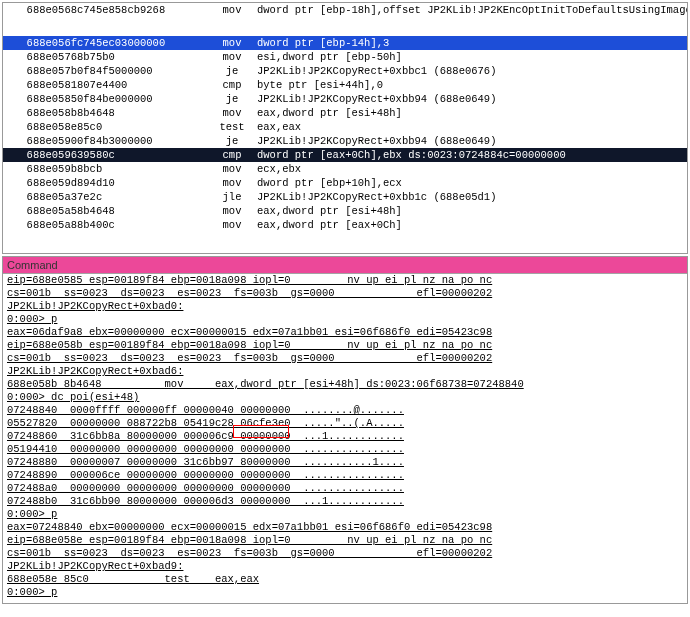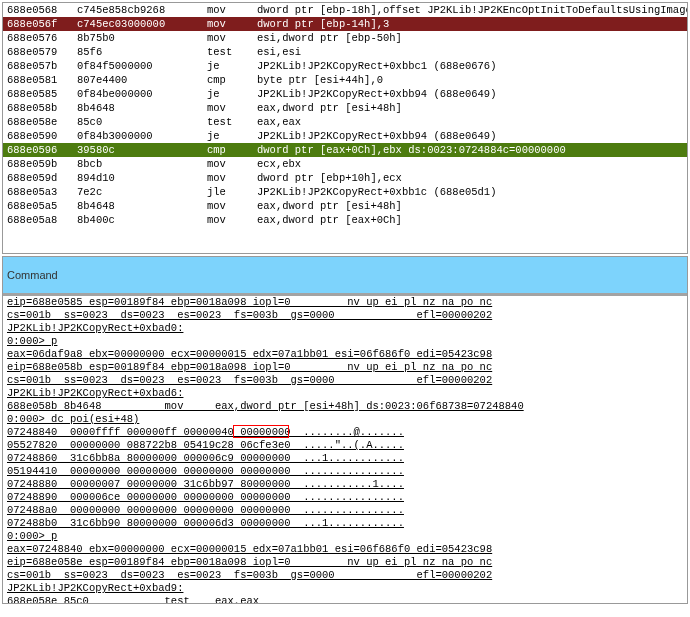--- a/index.html
+++ b/index.html
@@ -24,52 +24,51 @@
     }
     .command-pane {
       height: 348px;
       margin: 2px;
       overflow-y: auto;
       position: relative;
     }
     .pane-title {
       font-family: Arial, sans-serif;
       font-size: 11px;
-      background: #7dd3fc;
-      border-bottom: 3px solid #a3a3a3;
-      padding: 12px 4px;
+      background: #ec4899;
+      border-bottom: 1px solid #a3a3a3;
+      padding: 2px 4px;
       color: #333;
     }
     .row {
       white-space: pre;
       line-height: 14px;
       height: 14px;
       padding: 0 4px;
     }
-    .row-red { background: #7f1d1d; color: #fff; }
-    .row-blue { background: #4d7c0f; color: #fff; }
+    .row-red { background: #1d4ed8; color: #fff; margin-top: 19px; }
+    .row-blue { background: #0f172a; color: #fff; }
     .cmd-line { white-space: pre; line-height: 13px; padding: 0 4px; text-decoration: underline; }
     .red-box {
       position: absolute;
       border: 1px solid #ff0000;
       pointer-events: none;
     }
-    .addr { display:inline-block; width:70px; }
+    .addr { display:inline-block; width:70px;text-align:right; }
     .bytes { display:inline-block; width:130px; }
-    .mnem { display:inline-block; width:50px; }
+    .mnem { display:inline-block; width:50px;text-align:center; }
   </style>
 </head>
 <body>
 
 <div class="pane disasm-pane">
   <div id="disasm-rows">
       <div class="row "><span class="addr">688e0568</span><span class="bytes">c745e858cb9268</span><span class="mnem">mov</span><span>dword ptr [ebp-18h],offset JP2KLib!JP2KEncOptInitToDefaultsUsingImageGeometry+0</span></div>
       <div class="row row-red"><span class="addr">688e056f</span><span class="bytes">c745ec03000000</span><span class="mnem">mov</span><span>dword ptr [ebp-14h],3</span></div>
       <div class="row "><span class="addr">688e0576</span><span class="bytes">8b75b0</span><span class="mnem">mov</span><span>esi,dword ptr [ebp-50h]</span></div>
-      <div class="row "><span class="addr">688e0579</span><span class="bytes">85f6</span><span class="mnem">test</span><span>esi,esi</span></div>
       <div class="row "><span class="addr">688e057b</span><span class="bytes">0f84f5000000</span><span class="mnem">je</span><span>JP2KLib!JP2KCopyRect+0xbbc1 (688e0676)</span></div>
       <div class="row "><span class="addr">688e0581</span><span class="bytes">807e4400</span><span class="mnem">cmp</span><span>byte ptr [esi+44h],0</span></div>
       <div class="row "><span class="addr">688e0585</span><span class="bytes">0f84be000000</span><span class="mnem">je</span><span>JP2KLib!JP2KCopyRect+0xbb94 (688e0649)</span></div>
       <div class="row "><span class="addr">688e058b</span><span class="bytes">8b4648</span><span class="mnem">mov</span><span>eax,dword ptr [esi+48h]</span></div>
       <div class="row "><span class="addr">688e058e</span><span class="bytes">85c0</span><span class="mnem">test</span><span>eax,eax</span></div>
       <div class="row "><span class="addr">688e0590</span><span class="bytes">0f84b3000000</span><span class="mnem">je</span><span>JP2KLib!JP2KCopyRect+0xbb94 (688e0649)</span></div>
       <div class="row row-blue"><span class="addr">688e0596</span><span class="bytes">39580c</span><span class="mnem">cmp</span><span>dword ptr [eax+0Ch],ebx ds:0023:0724884c=00000000</span></div>
       <div class="row "><span class="addr">688e059b</span><span class="bytes">8bcb</span><span class="mnem">mov</span><span>ecx,ebx</span></div>
       <div class="row "><span class="addr">688e059d</span><span class="bytes">894d10</span><span class="mnem">mov</span><span>dword ptr [ebp+10h],ecx</span></div>
       <div class="row "><span class="addr">688e05a3</span><span class="bytes">7e2c</span><span class="mnem">jle</span><span>JP2KLib!JP2KCopyRect+0xbb1c (688e05d1)</span></div>

